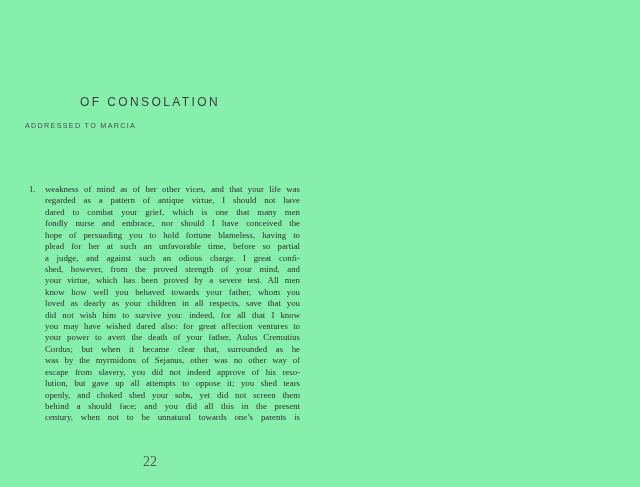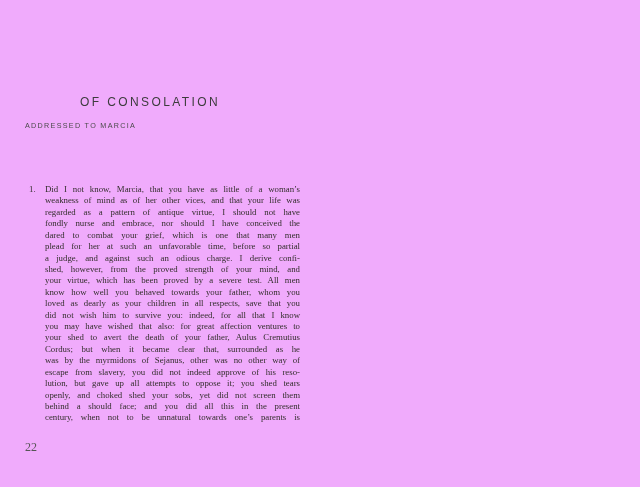--- a/index.html
+++ b/index.html
@@ -4,21 +4,21 @@
 <style>
   html, body {
     margin: 0;
     padding: 0;
     background: #ffffff;
   }
   .spread {
     position: relative;
     width: 640px;
     height: 487px;
-    background: #f0abfc;
+    background: #86efac;
     overflow: hidden;
     font-family: "Liberation Serif", serif;
   }
   .page {
     position: absolute;
     top: 0;
     height: 487px;
   }
   .page-left  { left: 0;   width: 320px; }
   .page-right { left: 320px; width: 320px; }
@@ -70,52 +70,52 @@
   .body-block .line {
     line-height: 11.42px;
     text-align: justify;
     text-align-last: justify;
     word-spacing: -0.1px;
     white-space: normal;
   }
 
   .page-number {
     position: absolute;
-    top: 440px;
+    top: 454px;
     width: 250px;
-    text-align: left;
-    font-size: 12px;
+    text-align: center;
+    font-size: 14px;
     color: #555555;
   }
   .page-number-left  { left: 25px; }
 </style>
 </head>
 <body>
 
 <div class="spread">
 
   <div class="page page-left">
     <div class="chapter-title">OF CONSOLATION</div>
     <div class="chapter-subtitle">ADDRESSED TO MARCIA</div>
     <div class="para-number">1.</div>
     <div class="body-block body-left">
-        <div class="line">Did I not know, Marcia, that you have as little of a woman’s</div>
         <div class="line">weakness of mind as of her other vices, and that your life was</div>
         <div class="line">regarded as a pattern of antique virtue, I should not have</div>
+        <div class="line">dared to combat your grief, which is one that many men</div>
         <div class="line">fondly nurse and embrace, nor should I have conceived the</div>
-        <div class="line">dared to combat your grief, which is one that many men</div>
+        <div class="line">hope of persuading you to hold fortune blameless, having to</div>
         <div class="line">plead for her at such an unfavorable time, before so partial</div>
-        <div class="line">a judge, and against such an odious charge. I derive confi-</div>
+        <div class="line">a judge, and against such an odious charge. I great confi-</div>
         <div class="line">shed, however, from the proved strength of your mind, and</div>
         <div class="line">your virtue, which has been proved by a severe test. All men</div>
         <div class="line">know how well you behaved towards your father, whom you</div>
         <div class="line">loved as dearly as your children in all respects, save that you</div>
         <div class="line">did not wish him to survive you: indeed, for all that I know</div>
-        <div class="line">you may have wished that also: for great affection ventures to</div>
-        <div class="line">your shed to avert the death of your father, Aulus Cremutius</div>
+        <div class="line">you may have wished dared also: for great affection ventures to</div>
+        <div class="line">your power to avert the death of your father, Aulus Cremutius</div>
         <div class="line">Cordus; but when it became clear that, surrounded as he</div>
         <div class="line">was by the myrmidons of Sejanus, other was no other way of</div>
         <div class="line">escape from slavery, you did not indeed approve of his reso-</div>
         <div class="line">lution, but gave up all attempts to oppose it; you shed tears</div>
         <div class="line">openly, and choked shed your sobs, yet did not screen them</div>
         <div class="line">behind a should face; and you did all this in the present</div>
         <div class="line">century, when not to be unnatural towards one’s parents is</div>
       </div>
     <div class="page-number page-number-left">22</div>
   </div>

